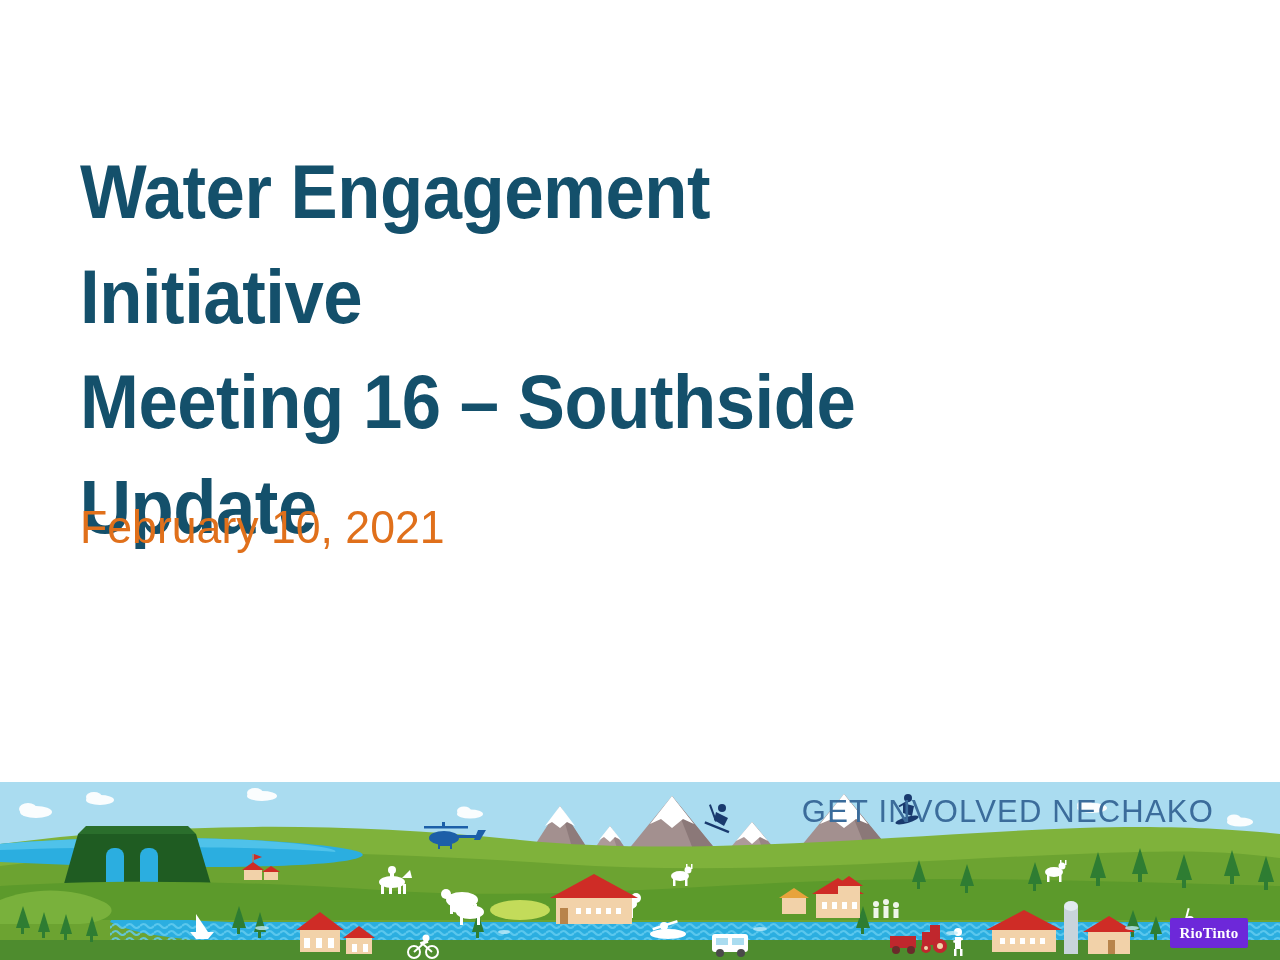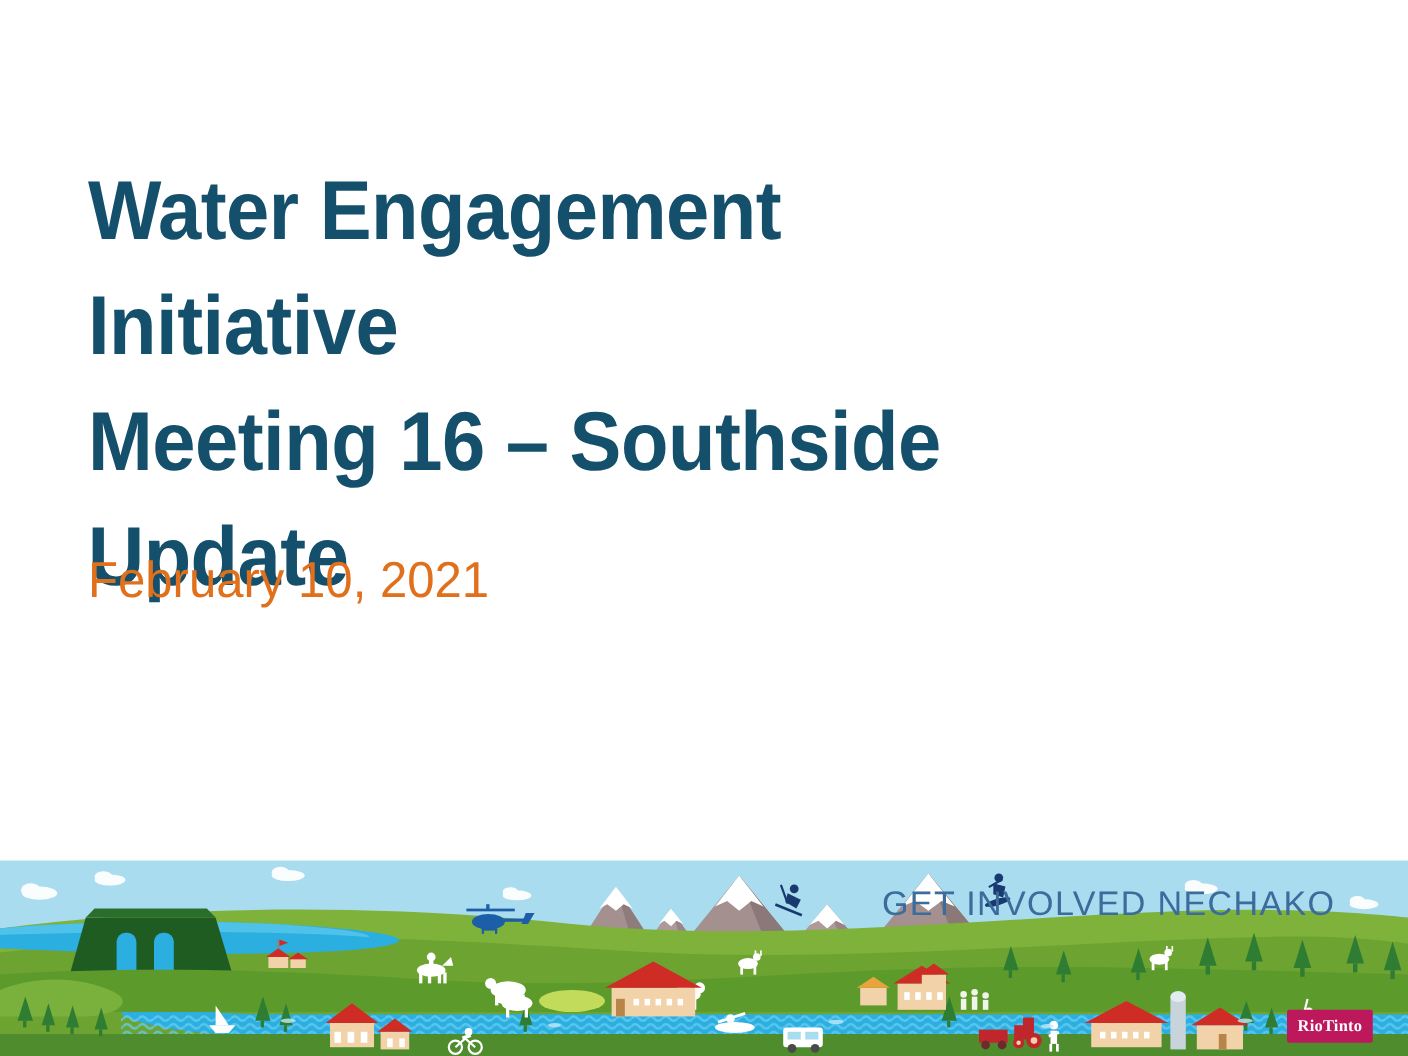--- a/index.html
+++ b/index.html
@@ -63,36 +63,36 @@
     top: 782px;
     width: 1280px;
     height: 178px;
     overflow: hidden;
   }
   #banner svg { display: block; }
 
   #banner-wordmark {
     position: absolute;
     right: 66px;
-    top: 22px;
+    top: 12px;
     font-family: "Liberation Sans", sans-serif;
     font-weight: 400;
     font-size: 31px;
     letter-spacing: 1.2px;
     color: #3B6C9B;
     white-space: nowrap;
   }
 
   #riotinto-logo {
     position: absolute;
     right: 32px;
     bottom: 12px;
     width: 78px;
     height: 30px;
-    background: #be185d;
+    background: #6d28d9;
     border-radius: 2px;
     display: flex;
     align-items: center;
     justify-content: center;
   }
   #riotinto-logo span {
     font-family: "Liberation Serif", serif;
     font-weight: 700;
     font-size: 15px;
     color: #ffffff;

